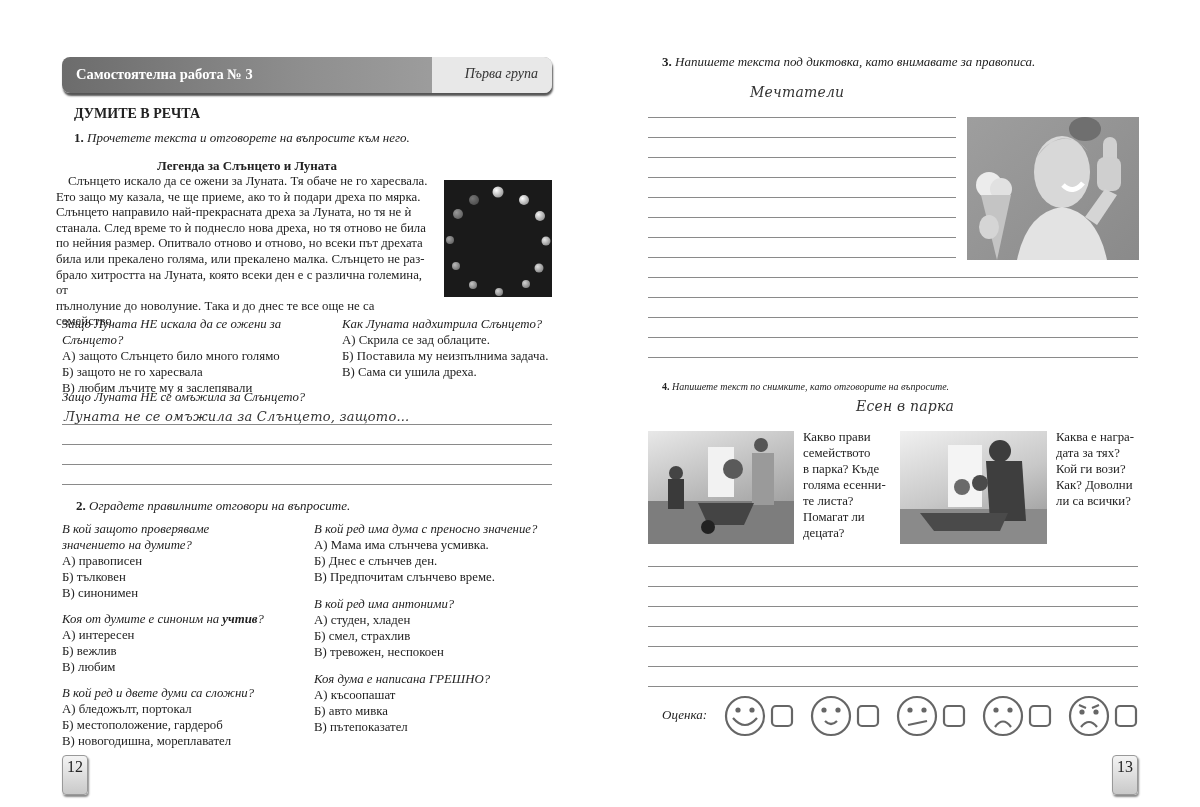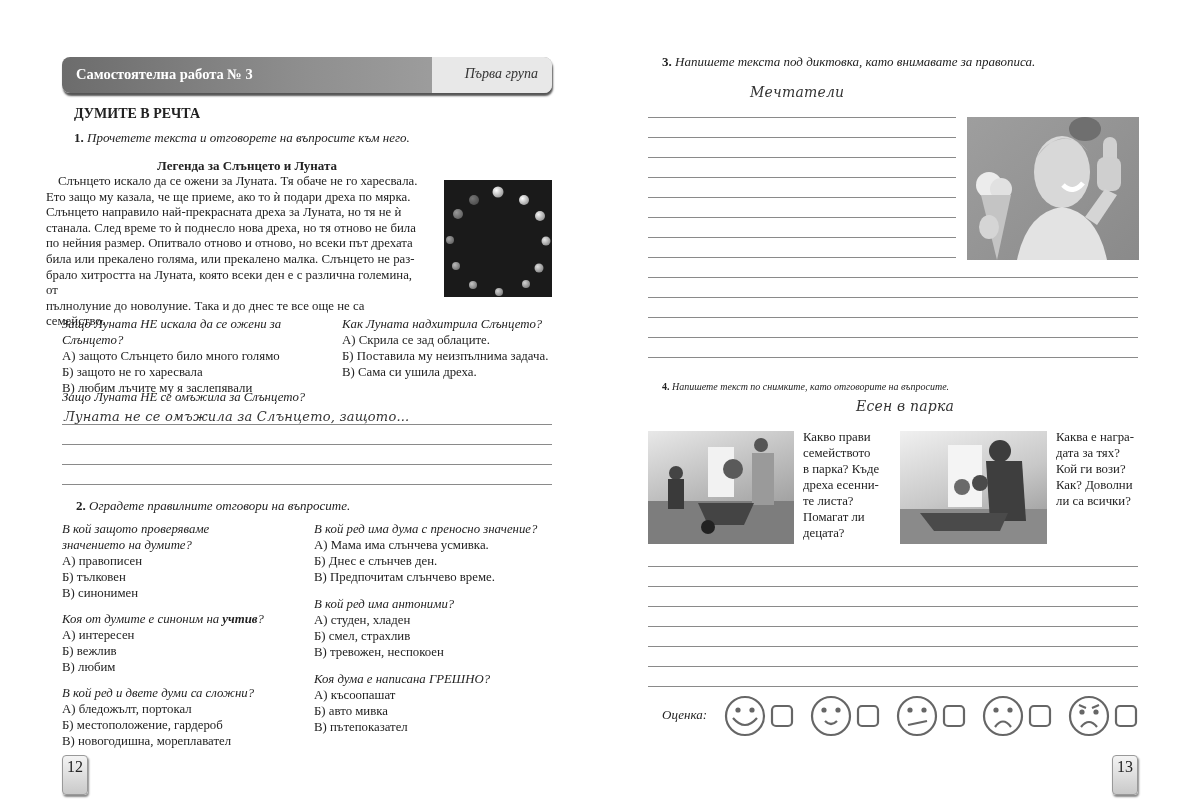--- a/index.html
+++ b/index.html
@@ -39,21 +39,21 @@
 
 <div class="abs b" style="left:74px; top:106px; font-size:14px;">ДУМИТЕ В РЕЧТА</div>
 
 <div class="abs" style="left:74px; top:130px; font-size:13px;">
   <span class="b">1.</span>
   <span class="it">Прочетете текста и отговорете на въпросите към него.</span>
 </div>
 
 <div class="abs b" style="left:62px; top:158px; width:370px; text-align:center; font-size:13px;">Легенда за Слънцето и Луната</div>
 
-<div class="abs" id="story" style="left:46px; top:174px; width:380px; font-size:12.8px; line-height:15.6px;">
+<div class="abs" id="story" style="left:56px; top:174px; width:380px; font-size:12.8px; line-height:15.6px;">
   <div style="text-indent:12px">Слънцето искало да се ожени за Луната. Тя обаче не го харесвала.</div>
   <div>Ето защо му казала, че ще приеме, ако то ѝ подари дреха по мярка.</div>
   <div>Слънцето направило най-прекрасната дреха за Луната, но тя не ѝ</div>
   <div>станала. След време то ѝ поднесло нова дреха, но тя отново не била</div>
   <div>по нейния размер. Опитвало отново и отново, но всеки път дрехата</div>
   <div>била или прекалено голяма, или прекалено малка. Слънцето не раз-</div>
   <div>брало хитростта на Луната, която всеки ден е с различна големина, от</div>
   <div>пълнолуние до новолуние. Така и до днес те все още не са семейство.</div>
 </div>
 
@@ -210,21 +210,21 @@
     <rect x="104" y="22" width="22" height="52" fill="#9a9a9a"></rect>
     <circle cx="85" cy="38" r="10" fill="#5a5a5a"></circle>
     <path d="M50 72 L106 72 L96 94 L60 94Z" fill="#444"></path>
     <circle cx="60" cy="96" r="7" fill="#222"></circle>
   </svg>
 </div>
 <div class="abs" style="left:803px; top:429px; font-size:12.8px; line-height:16px;">
   <div>Какво прави</div>
   <div>семейството</div>
   <div>в парка? Къде</div>
-  <div>дреха есенни-</div>
+  <div>голяма есенни-</div>
   <div>те листа?</div>
   <div>Помагат ли</div>
   <div>децата?</div>
 </div>
 
 <div class="abs photo" style="left:900px; top:431px; width:147px; height:113px; background:linear-gradient(160deg,#f0f0f0 0%,#c8c8c8 50%,#8e8e8e 100%);">
   <svg width="147" height="113" viewBox="0 0 147 113">
     <rect x="48" y="14" width="34" height="62" fill="#f4f4f4"></rect>
     <rect x="0" y="78" width="147" height="35" fill="#8a8a8a"></rect>
     <circle cx="100" cy="20" r="11" fill="#3d3d3d"></circle>

